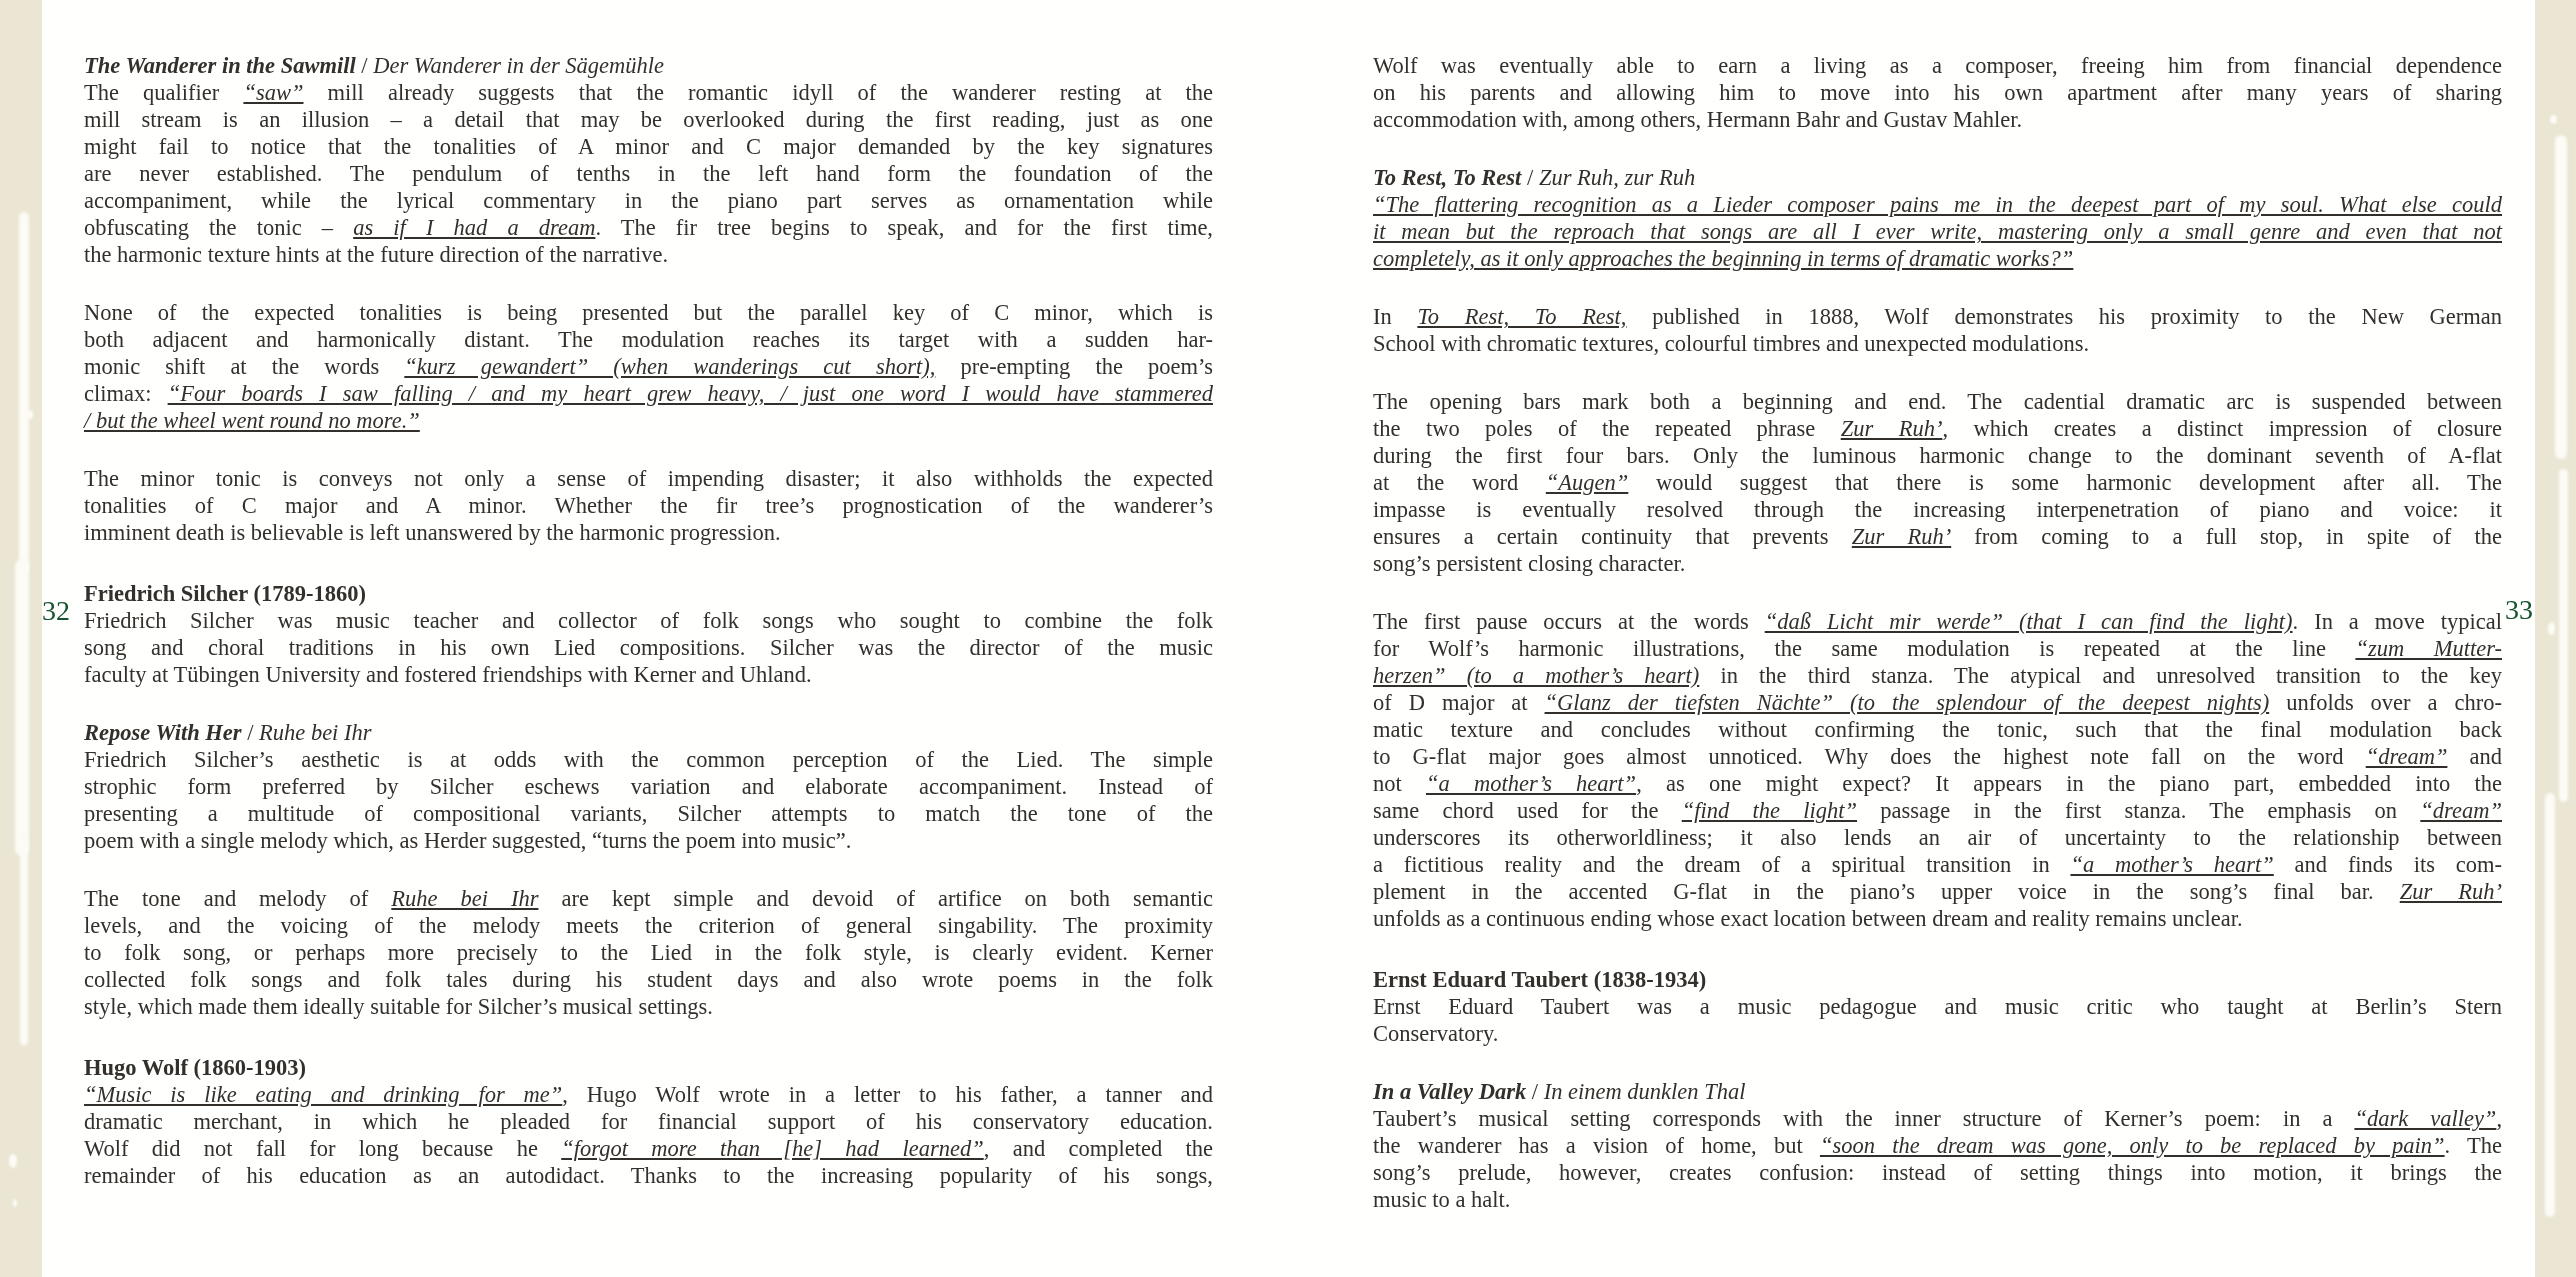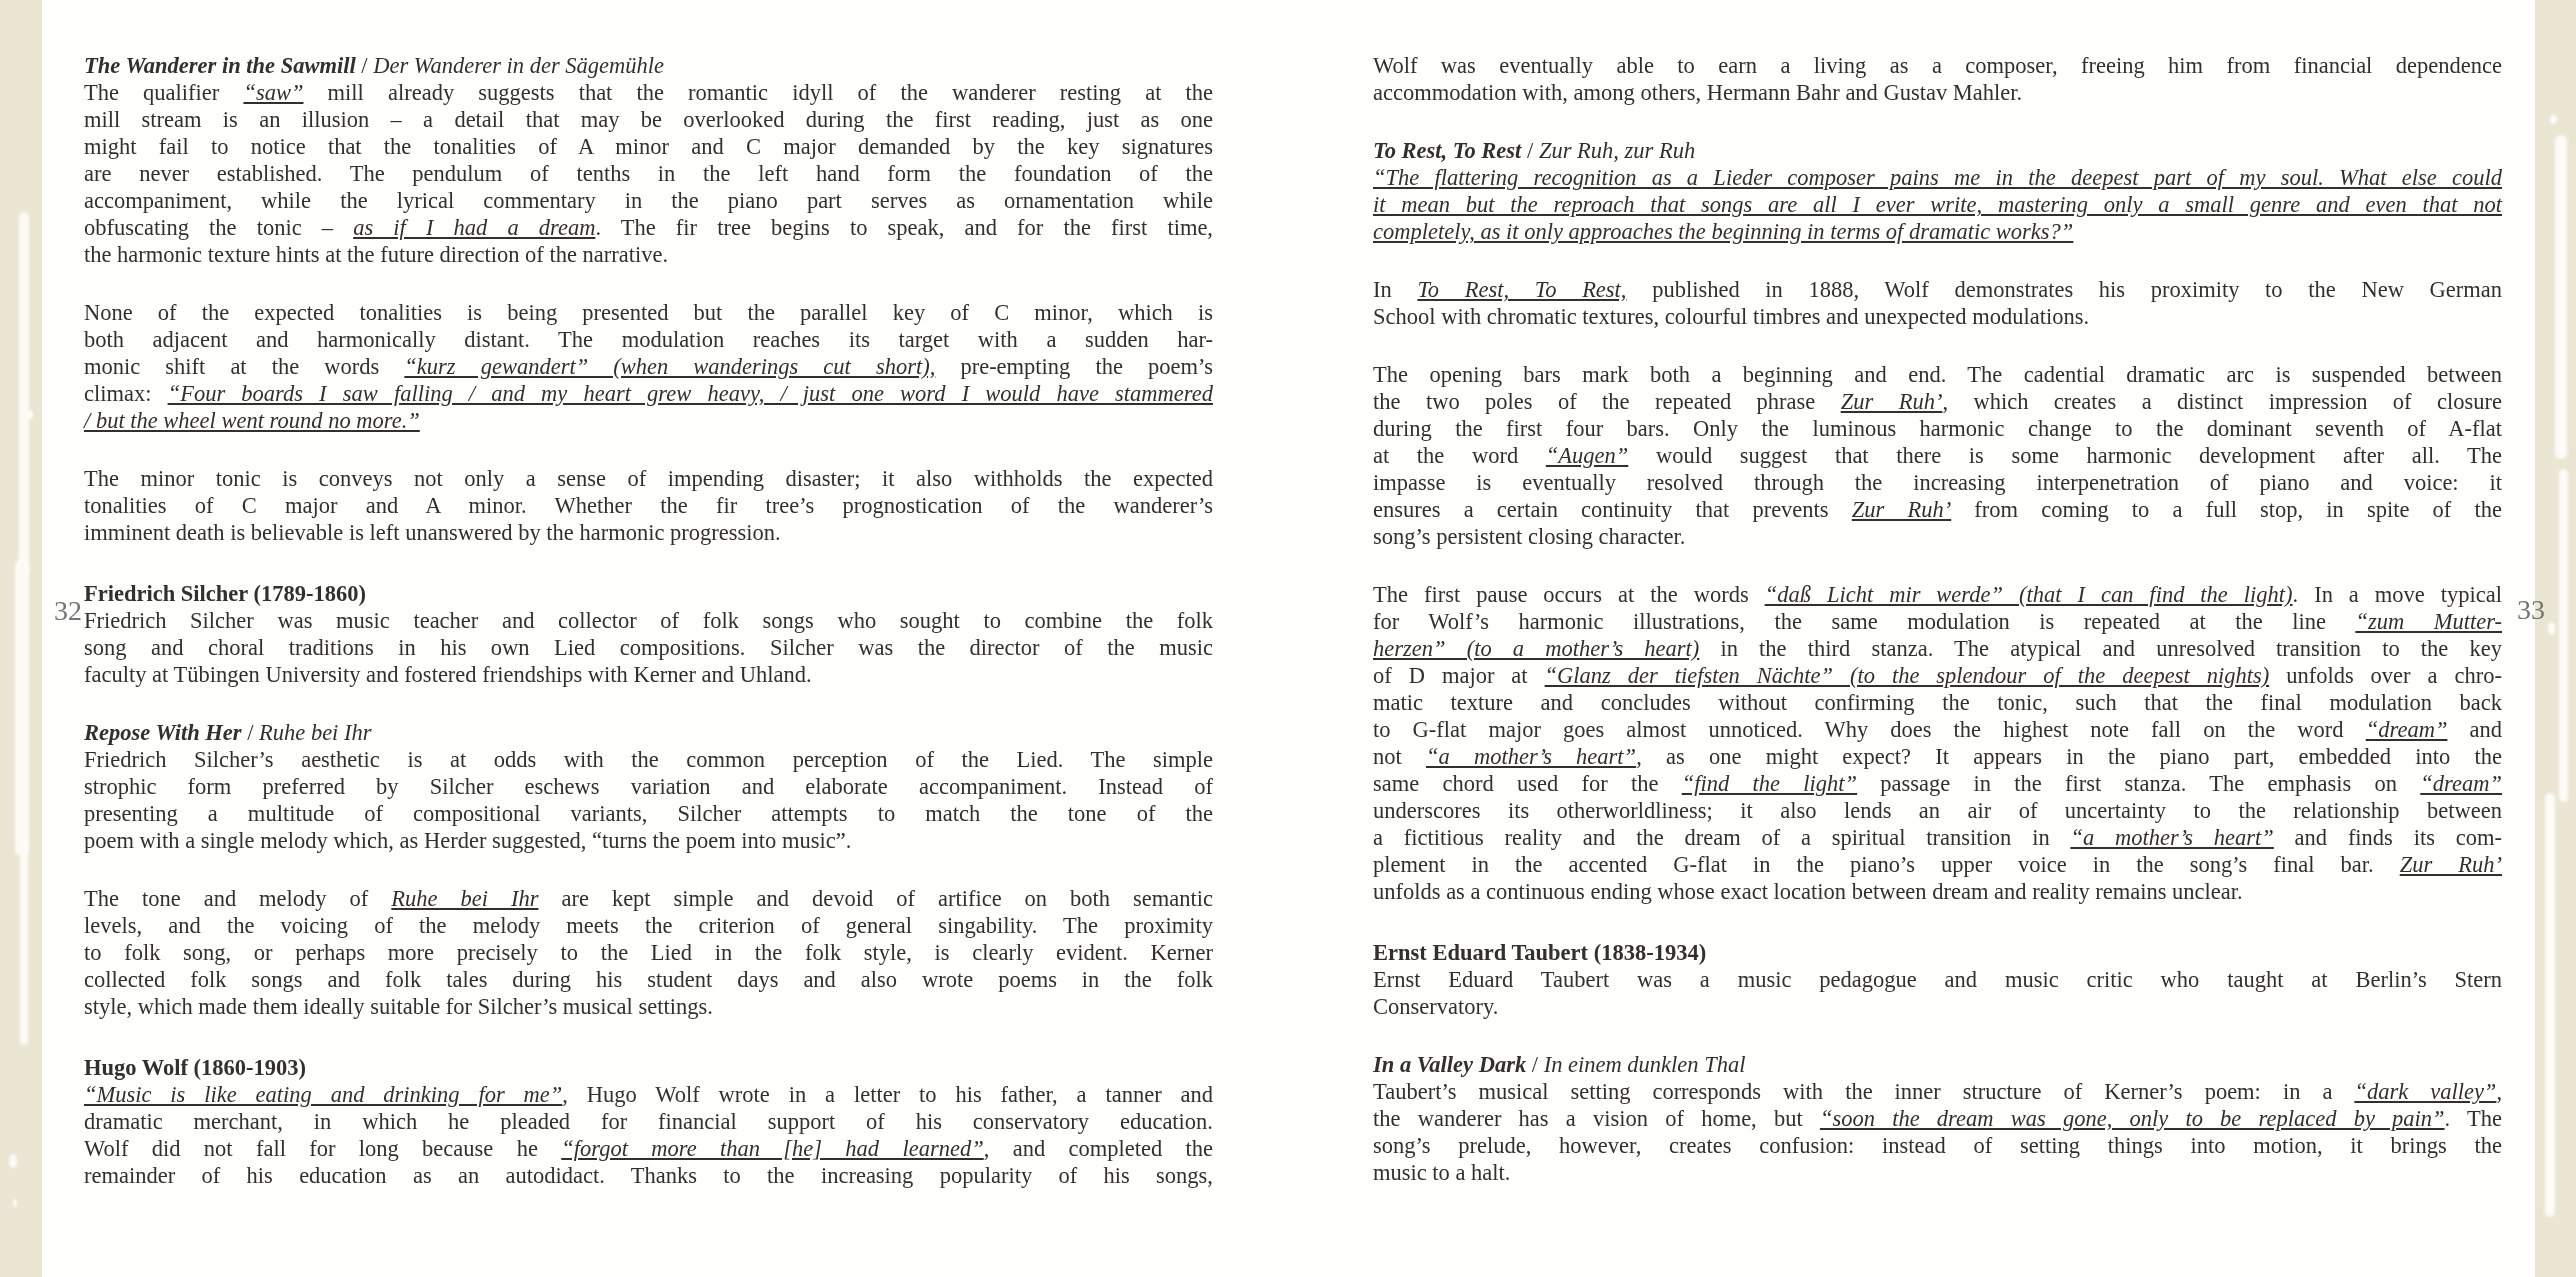--- a/index.html
+++ b/index.html
@@ -21,21 +21,21 @@
   .block:first-child{margin-top:0;}
   .heading{margin-top:34px;font-weight:bold;}
   .title{margin-top:31px;}
   .title + .para, .heading + .para{margin-top:0;}
   .title .t-en{font-weight:bold;font-style:italic;}
   .title .t-sep{font-weight:normal;}
   .title .t-de{font-style:italic;margin-top:20px;}
   .line{text-align:justify;text-align-last:justify;}
   .line.last{text-align:justify;text-align-last:left;}
   .it{font-style:italic;text-decoration:underline;}
-  .pagenum{position:absolute;font-size:28px;line-height:31px;color:#737373;margin-left:12px;}
+  .pagenum{position:absolute;font-size:28px;line-height:31px;color:#14532d;}
   .pagenum-left{left:42px;top:595px;}
   .pagenum-right{left:2505px;top:594px;}
 </style>
 </head>
 <body>
 
 <div class="spread">
 
   <div class="edge edge-left">
     <div class="streak" style="left:19px;top:212px;width:10px;height:361px;"></div>
@@ -104,20 +104,21 @@
       <div class="block para">
         <div class="line"><span class="it">“Music is like eating and drinking for me”</span><span>, Hugo Wolf wrote in a letter to his father, a tanner and</span></div>
         <div class="line"><span>dramatic merchant, in which he pleaded for financial support of his conservatory education.</span></div>
         <div class="line"><span>Wolf did not fall for long because he </span><span class="it">“forgot more than [he] had learned”</span><span>, and completed the</span></div>
         <div class="line"><span>remainder of his education as an autodidact. Thanks to the increasing popularity of his songs,</span></div>
       </div>
     </div>
   <div class="page page-right" id="page-right">
       <div class="block para">
         <div class="line"><span>Wolf was eventually able to earn a living as a composer, freeing him from financial dependence</span></div>
+        <div class="line"><span>on his parents and allowing him to move into his own apartment after many years of sharing</span></div>
         <div class="line last"><span>accommodation with, among others, Hermann Bahr and Gustav Mahler.</span></div>
       </div>
       <div class="block title"><span class="t-en">To Rest, To Rest</span><span class="t-sep"> / </span><span class="t-de">Zur Ruh, zur Ruh</span></div>
       <div class="block para">
         <div class="line"><span class="it">“The flattering recognition as a Lieder composer pains me in the deepest part of my soul. What else could</span></div>
         <div class="line"><span class="it">it mean but the reproach that songs are all I ever write, mastering only a small genre and even that not</span></div>
         <div class="line last"><span class="it">completely, as it only approaches the beginning in terms of dramatic works?”</span></div>
       </div>
       <div class="block para">
         <div class="line"><span>In </span><span class="it">To Rest, To Rest,</span><span> published in 1888, Wolf demonstrates his proximity to the New German</span></div>

